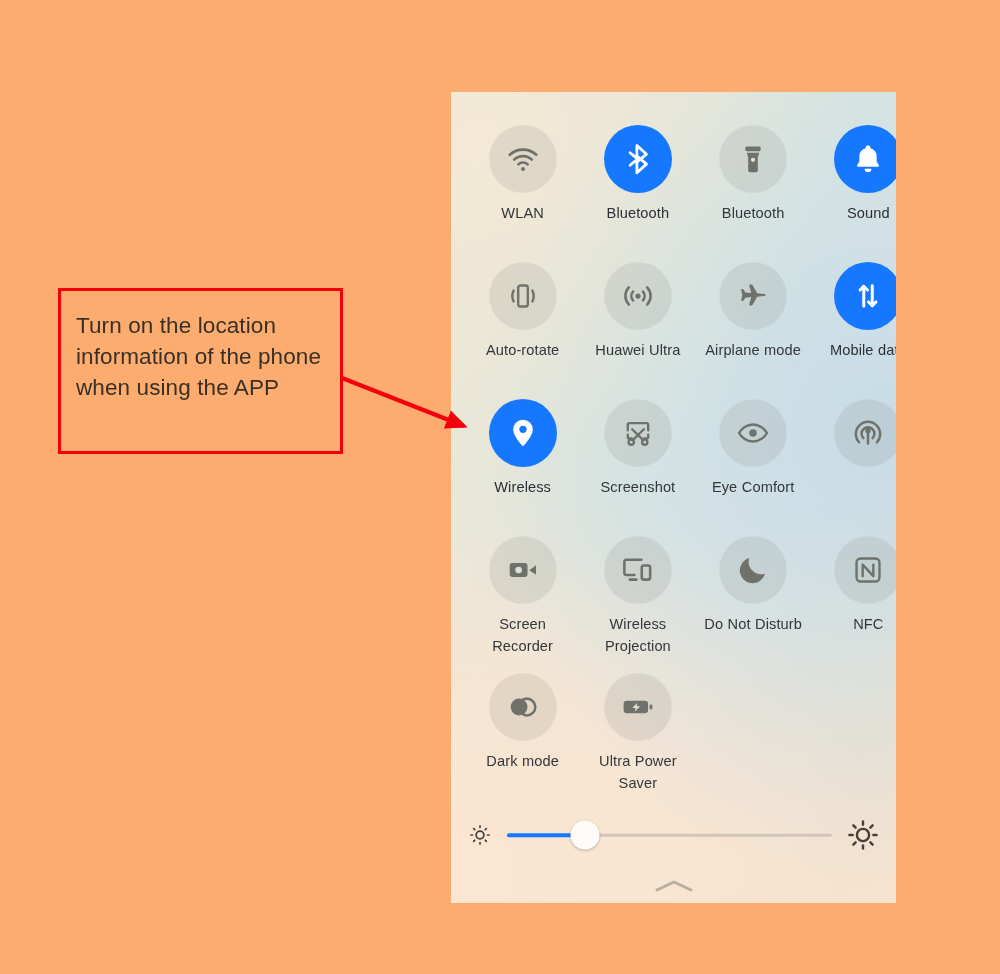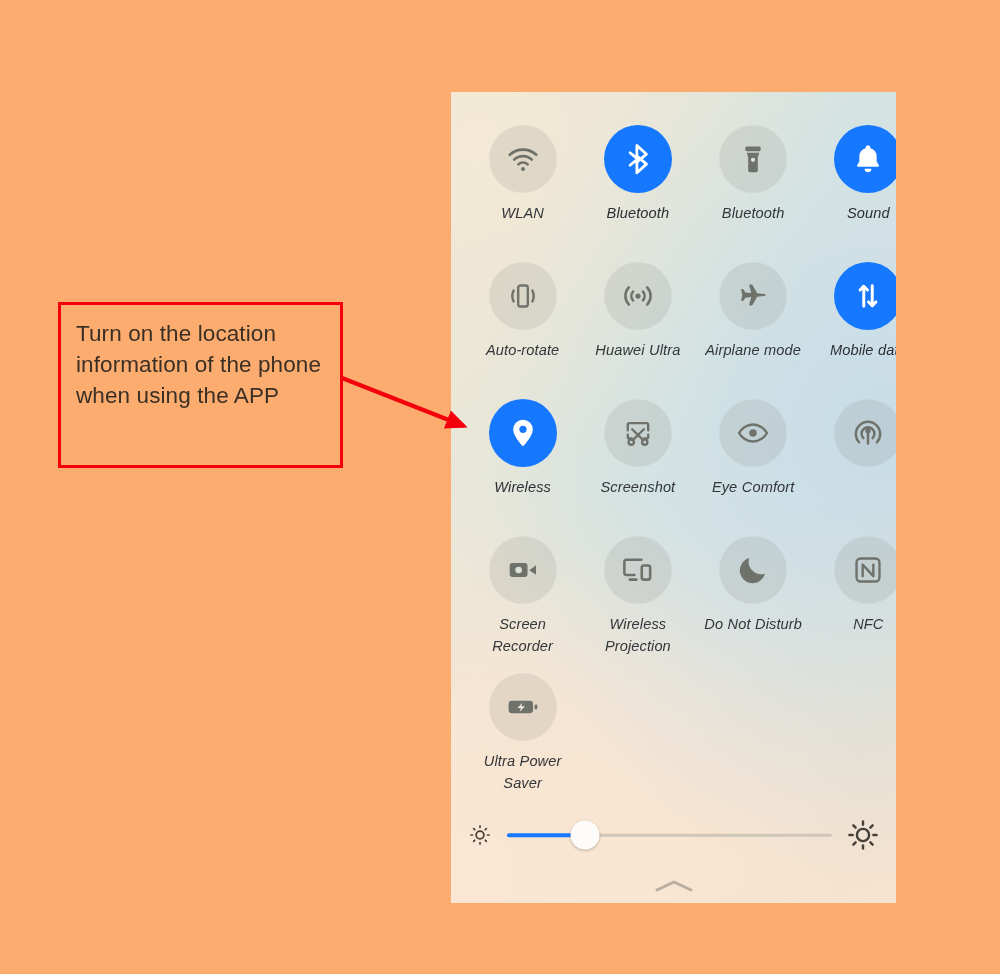--- a/index.html
+++ b/index.html
@@ -24,21 +24,20 @@
   }
 
   
   #toggle-grid{
     position:absolute;left:0;top:0;width:489px;
     padding:33px 14px 0 14px;
     box-sizing:border-box;
     display:grid;
     grid-template-columns:repeat(4,1fr);
     grid-auto-rows:137px;
-    font-style:italic;
   }
   .tile{
     display:flex;flex-direction:column;align-items:center;
     justify-content:flex-start;
   }
   .tile-circle{
     width:68px;height:68px;border-radius:50%;
     display:flex;align-items:center;justify-content:center;
     background:rgba(125,128,118,.155);
     box-shadow:0 0 0 .5px rgba(255,255,255,.18) inset;
@@ -91,24 +90,24 @@
   
   #panel-handle{
     position:absolute;left:50%;bottom:6px;
     transform:translateX(-50%);
     width:60px;height:22px;
     display:flex;align-items:center;justify-content:center;
   }
 
   
   #annotation-box{
-    position:absolute;left:58px;top:302px;width:285px;height:166px;
+    position:absolute;left:58px;top:288px;width:285px;height:166px;
     border:3px solid #ffffff;
     box-sizing:border-box;
-    padding:13px 15px 0 15px;
+    padding:19px 15px 0 15px;
   }
   #annotation-text{
     font-size:22.5px;
     line-height:31px;
     color:#3a2f25;
     letter-spacing:.1px;
   }
   #annotation-arrow{
     position:absolute;left:336px;top:366px;
     width:150px;height:80px;
@@ -305,20 +304,29 @@
     <div class="tile">
       <div class="tile-circle">
         <svg width="32" height="32" viewBox="0 0 24 24">
           <rect x="3.4" y="3.4" width="17.2" height="17.2" rx="3" fill="none" stroke="#6f726b" stroke-width="1.8"></rect>
           <path d="M8 16.6V8l8 8.6V8" fill="none" stroke="#6f726b" stroke-width="1.8" stroke-linecap="round" stroke-linejoin="round"></path>
         </svg>
       </div>
       <div class="tile-label">NFC</div>
     </div>
 
+    <div class="tile">
+      <div class="tile-circle">
+        <svg width="36" height="36" viewBox="0 0 24 24">
+          <circle cx="9.4" cy="12" r="5.6" fill="#6f726b"></circle>
+          <circle cx="14.6" cy="12" r="5.6" fill="none" stroke="#6f726b" stroke-width="1.7"></circle>
+        </svg>
+      </div>
+      <div class="tile-label">Dark mode</div>
+    </div>
 
     <div class="tile">
       <div class="tile-circle">
         <svg width="36" height="36" viewBox="0 0 24 24">
           <rect x="2.4" y="7.9" width="16.3" height="8.2" rx="2.1" fill="#6f726b"></rect>
           <rect x="19.7" y="10.4" width="1.9" height="3.2" rx=".9" fill="#6f726b"></rect>
           <path d="M11.6 9.1 8.2 12.6h2.3l-.7 2.6 3.6-3.7h-2.4l.6-2.4z" fill="#e6e2d6"></path>
         </svg>
       </div>
       <div class="tile-label">Ultra Power Saver</div>

